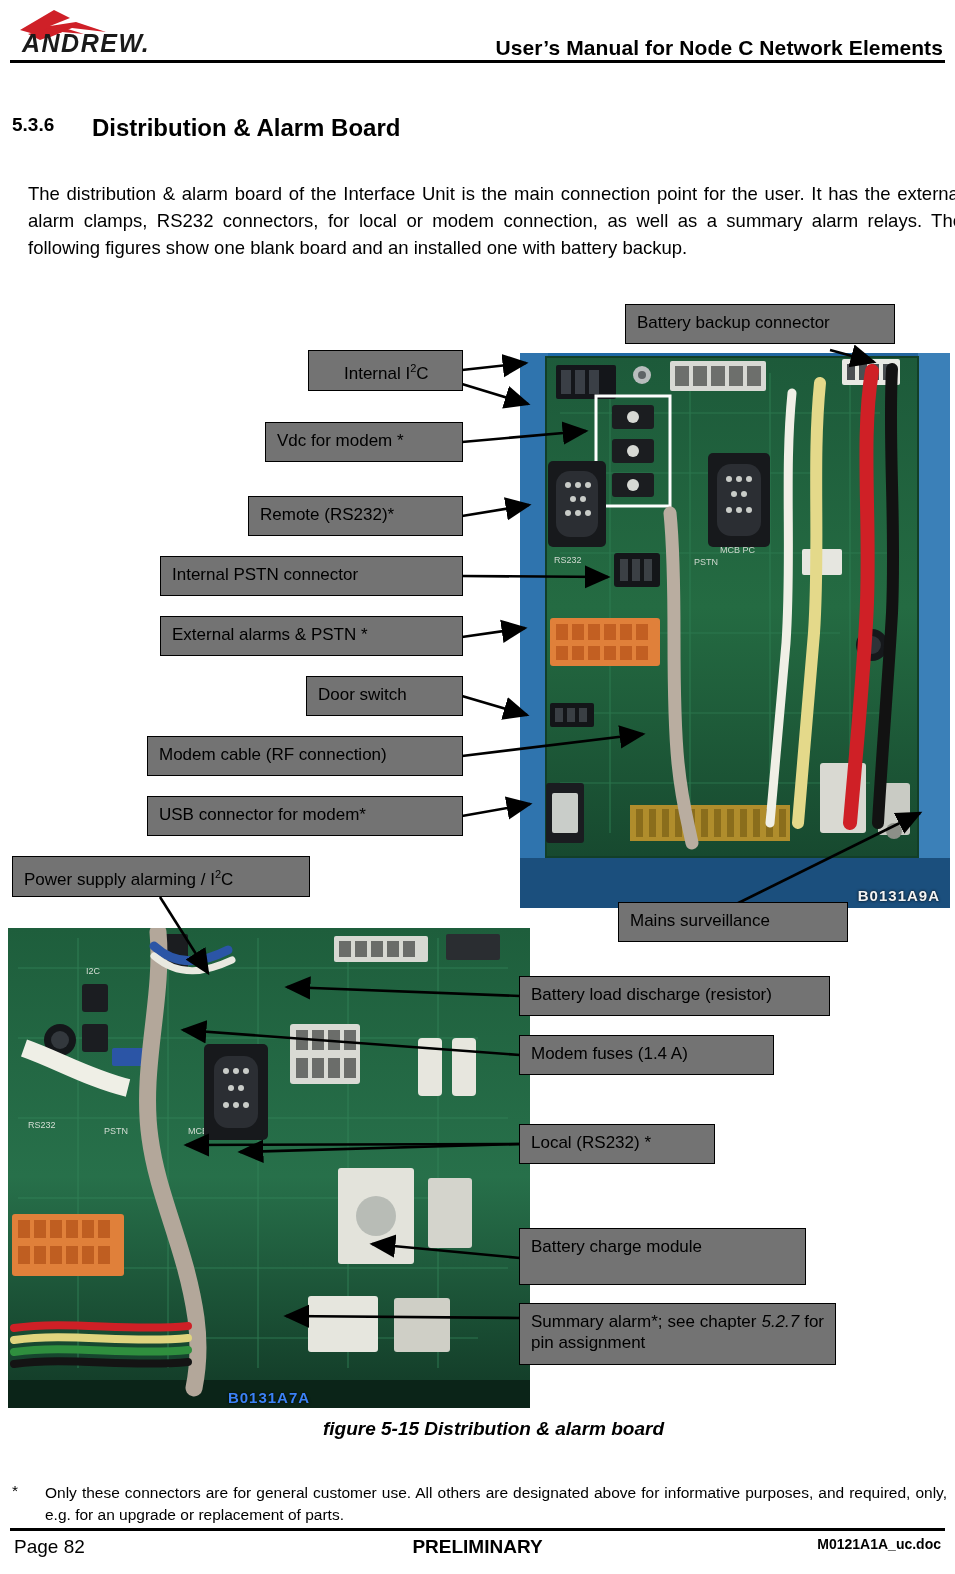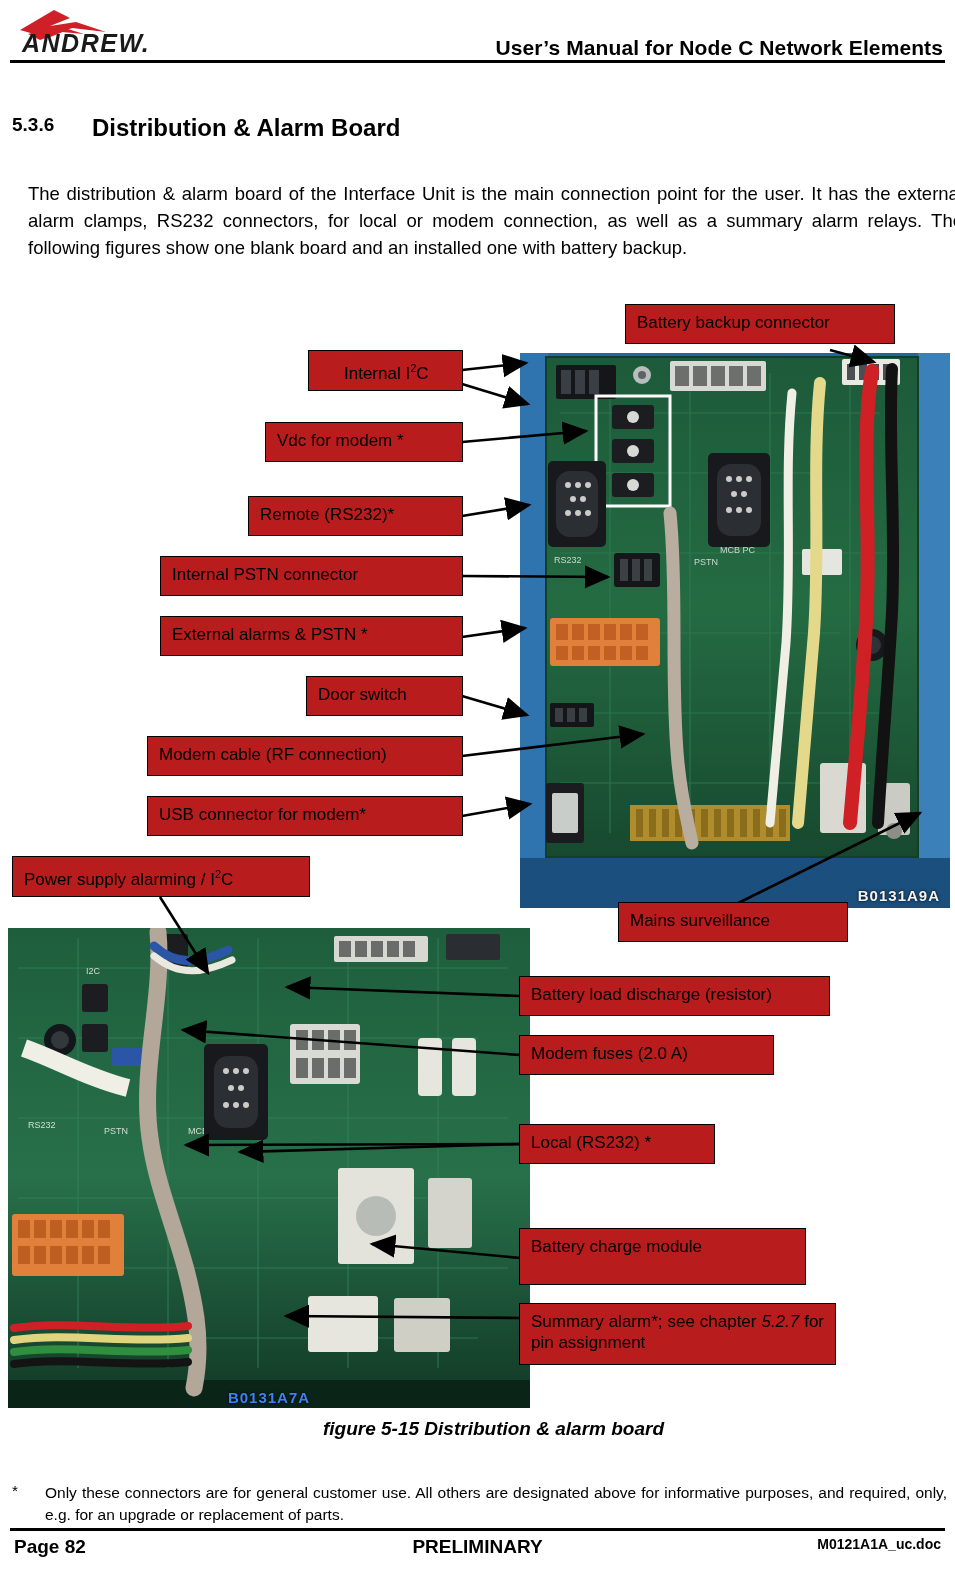--- a/index.html
+++ b/index.html
@@ -43,21 +43,21 @@
     font-size:18.5px;line-height:27px;text-align:justify;
   }
 
   
   .fig{position:absolute;left:0;top:300px;width:955px;height:1110px;}
 
   
   .cbox{
     position:absolute;
     border:1.6px solid #000;
-    background:#b91c1c;
+    background:#737373;
     font-size:17px;
     line-height:21px;
     padding:7px 11px 8px 11px;
     box-sizing:border-box;
     z-index:6;
     white-space:nowrap;
   }
   .cbox.wrap{white-space:normal;text-align:justify;}
   .cbox sup{font-size:11px;vertical-align:super;}
   .cbox i{font-style:italic;}
@@ -80,21 +80,21 @@
     font-size:19px;font-style:italic;font-weight:bold;padding-left:16px;
   }
 
   .footnote-star{position:absolute;left:12px;top:1482px;font-size:15.5px;}
   .footnote{
     position:absolute;left:45px;top:1482px;width:902px;
     font-size:15.5px;line-height:22px;text-align:justify;
   }
 
   .foot-rule{position:absolute;left:10px;top:1528px;width:935px;height:3px;background:#000;}
-  .foot-left{position:absolute;left:14px;top:1536px;font-size:19px;font-weight:bold;}
+  .foot-left{position:absolute;left:14px;top:1536px;font-size:19px;font-weight:normal;}
   .foot-center{position:absolute;left:0;top:1536px;width:955px;text-align:center;font-size:19px;font-weight:bold;}
   .foot-right{position:absolute;right:14px;top:1536px;font-size:14px;font-weight:bold;}
 </style>
 </head>
 <body>
 
 <div class="page">
 
   <div class="header">
     <div class="logo">
@@ -477,21 +477,21 @@
 
     <div class="cbox" style="left:618px;top:602px;width:230px;height:40px;">
       <span>Mains surveillance</span>
     </div>
 
     <div class="cbox" style="left:519px;top:676px;width:311px;height:40px;">
       <span>Battery load discharge (resistor)</span>
     </div>
 
     <div class="cbox" style="left:519px;top:735px;width:255px;height:40px;">
-      <span>Modem fuses (2.0 A)</span>
+      <span>Modem fuses (1.4 A)</span>
     </div>
 
     <div class="cbox" style="left:519px;top:824px;width:196px;height:40px;">
       <span>Local (RS232) *</span>
     </div>
 
     <div class="cbox" style="left:519px;top:928px;width:287px;height:57px;">
       <span>Battery charge module</span>
     </div>
 

